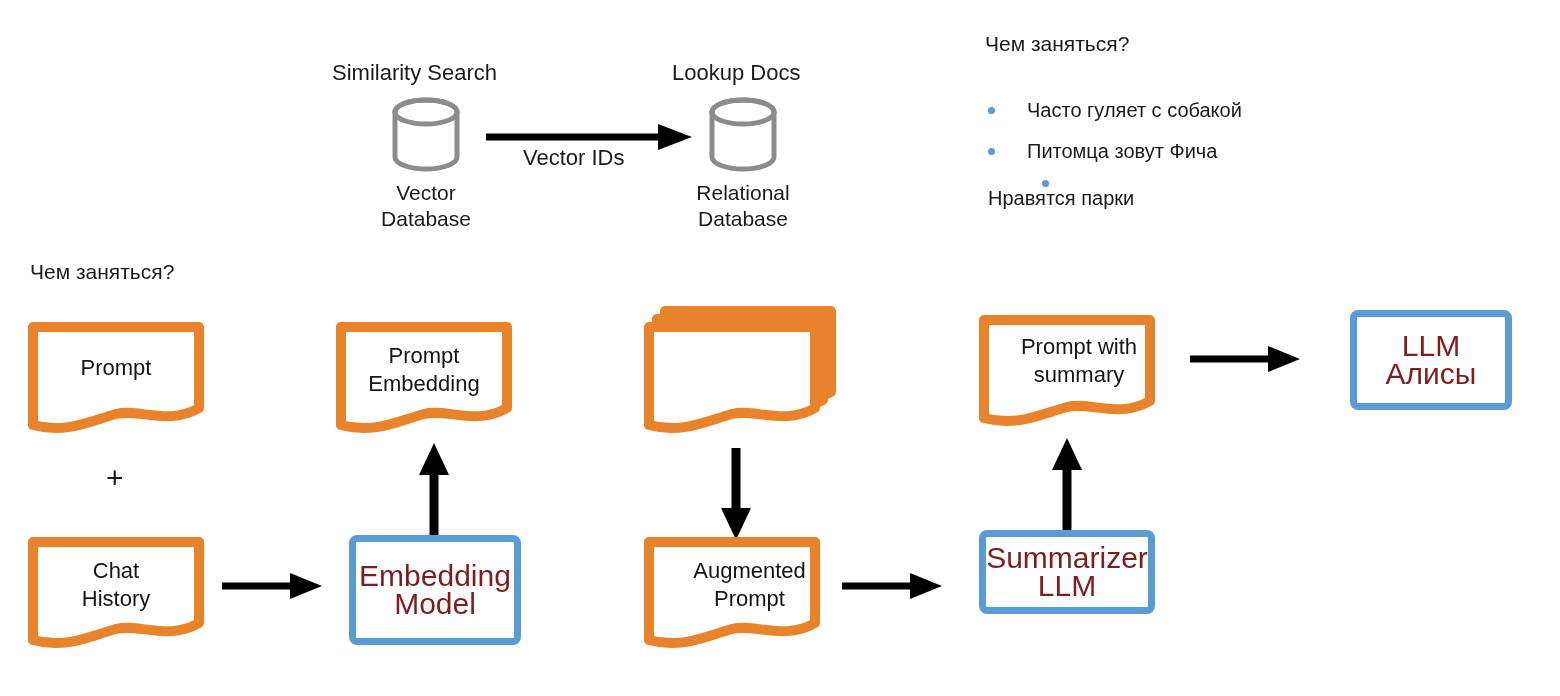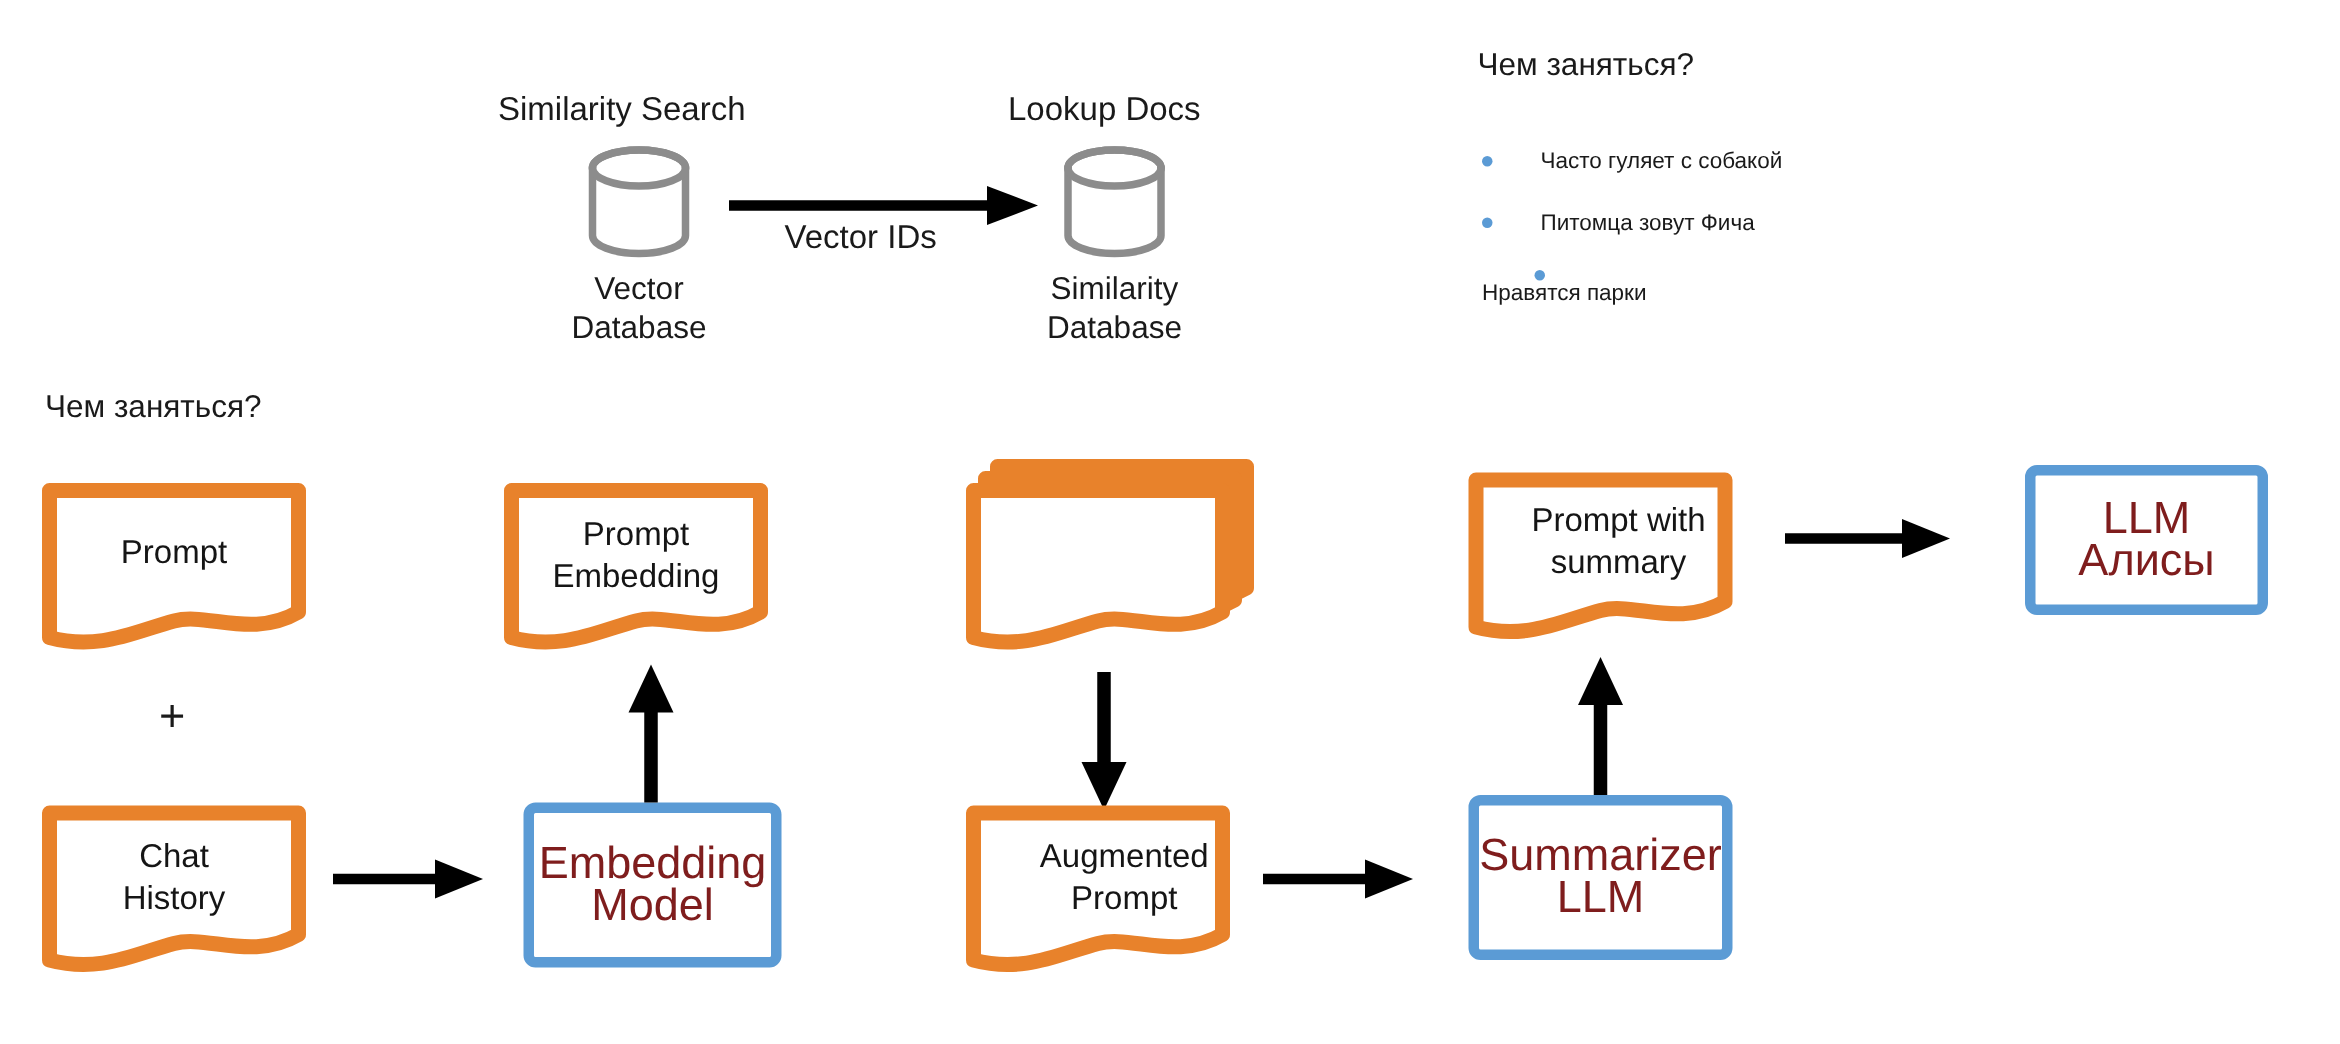--- a/index.html
+++ b/index.html
@@ -26,21 +26,21 @@
     white-space: nowrap;
   }
   .cap-22 { font-size: 22px; }
   .q-title { font-size: 21px; color: #1a1a1a; }
 
   
   .bullet-row {
     position: absolute;
     display: flex;
     align-items: center;
-    font-size: 15px;
+    font-size: 20px;
     color: #1a1a1a;
   }
   .bullet-dot {
     width: 7px;
     height: 7px;
     border-radius: 50%;
     background: #5b9bd5;
     margin-right: 32px;
     flex: 0 0 auto;
   }
@@ -120,21 +120,21 @@
     </div>
   </div>
 
   <div class="cyl" style="left:707px; top:96px; width:72px; height:80px;">
     <svg width="72" height="80" viewBox="0 0 72 80" aria-hidden="true">
       <ellipse cx="36" cy="16" rx="31" ry="12" fill="#ffffff" stroke="#8C8C8C" stroke-width="5"></ellipse>
       <path d="M5 16 L5 61 A31 12 0 0 0 67 61 L67 16" fill="#ffffff" stroke="#8C8C8C" stroke-width="5" stroke-linecap="round"></path>
       <ellipse cx="36" cy="16" rx="31" ry="12" fill="none" stroke="#8C8C8C" stroke-width="5"></ellipse>
     </svg>
     <div class="cyl-caption" style="top:84px;">
-      <div>Similarity</div>
+      <div>Relational</div>
       <div>Database</div>
     </div>
   </div>
 
   <div class="arrow" style="left:486px; top:122px; width:206px; height:30px;">
     <svg width="206" height="30" viewBox="0 0 206 30" aria-hidden="true">
       <line x1="0" y1="15" x2="176" y2="15" stroke="#000000" stroke-width="7"></line>
       <polygon points="172,2 206,15 172,28" fill="#000000"></polygon>
     </svg>
   </div>
@@ -237,21 +237,21 @@
     </div>
   </div>
 
   <div class="arrow" style="left:842px; top:572px; width:100px; height:28px;">
     <svg width="100" height="28" viewBox="0 0 100 28" aria-hidden="true">
       <line x1="0" y1="14" x2="72" y2="14" stroke="#000000" stroke-width="7"></line>
       <polygon points="68,1 100,14 68,27" fill="#000000"></polygon>
     </svg>
   </div>
 
-  <div class="rbox" style="left:979px; top:530px; width:176px; height:110px;">
+  <div class="rbox" style="left:979px; top:530px; width:176px; height:84px;">
     <div>
       <div>Summarizer</div>
       <div>LLM</div>
     </div>
   </div>
 
   <div class="arrow" style="left:1051px; top:438px; width:32px; height:92px;">
     <svg width="32" height="92" viewBox="0 0 32 92" aria-hidden="true">
       <line x1="16" y1="92" x2="16" y2="26" stroke="#000000" stroke-width="9"></line>
       <polygon points="16,0 31,32 1,32" fill="#000000"></polygon>

